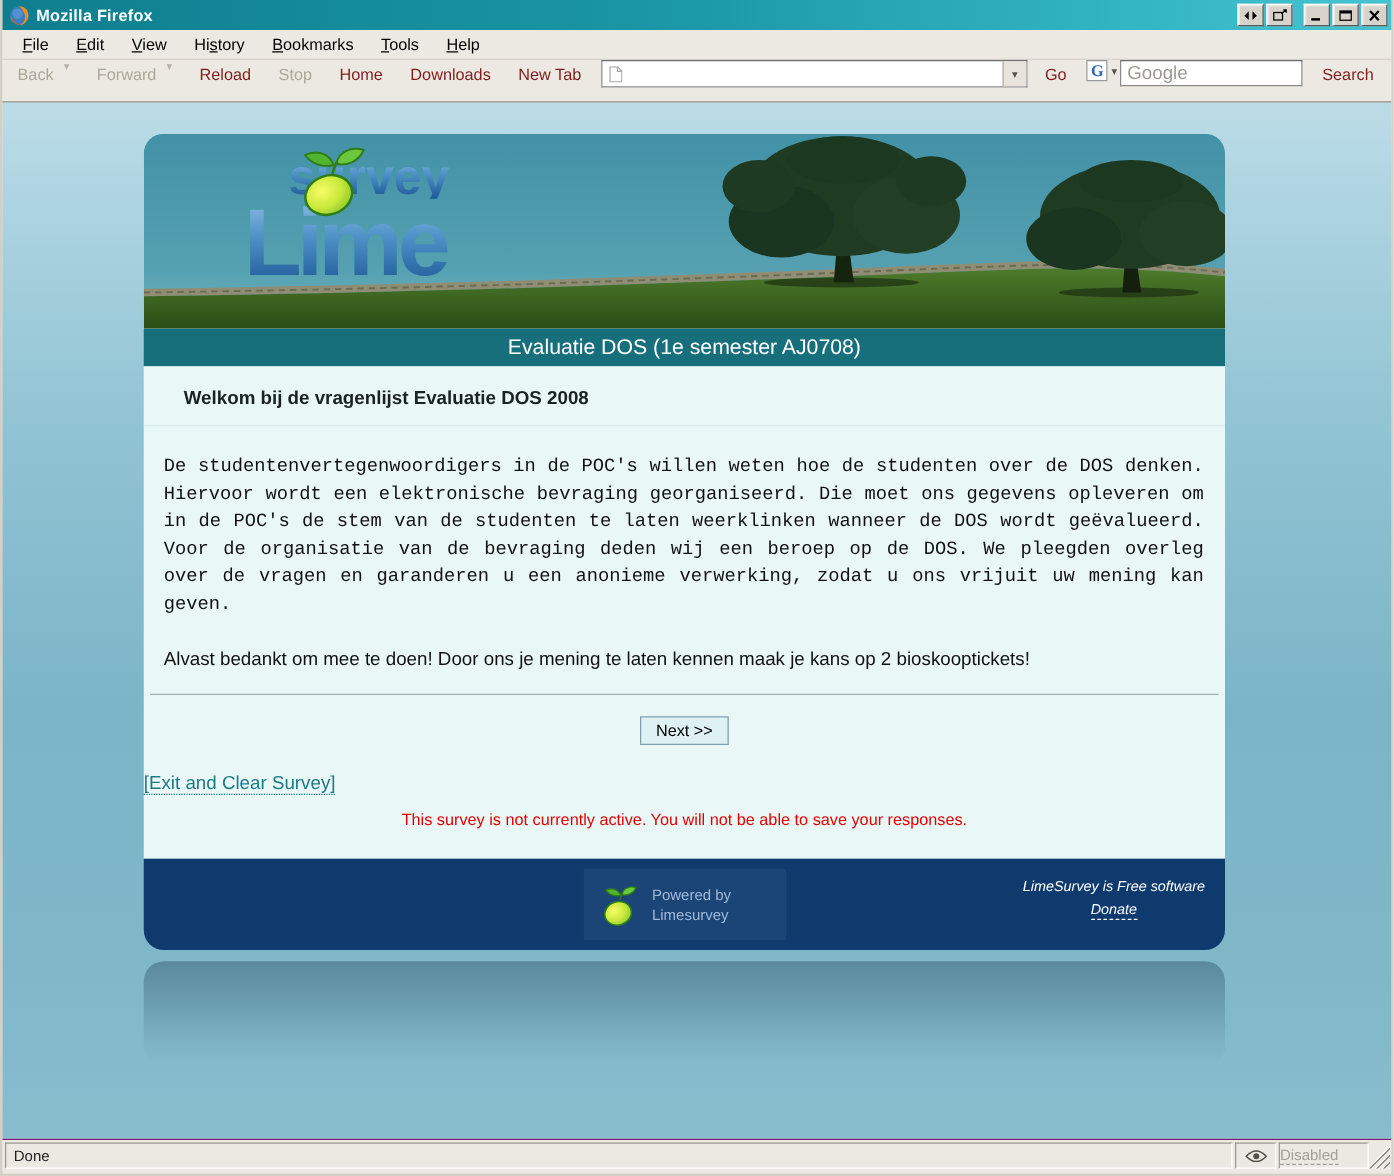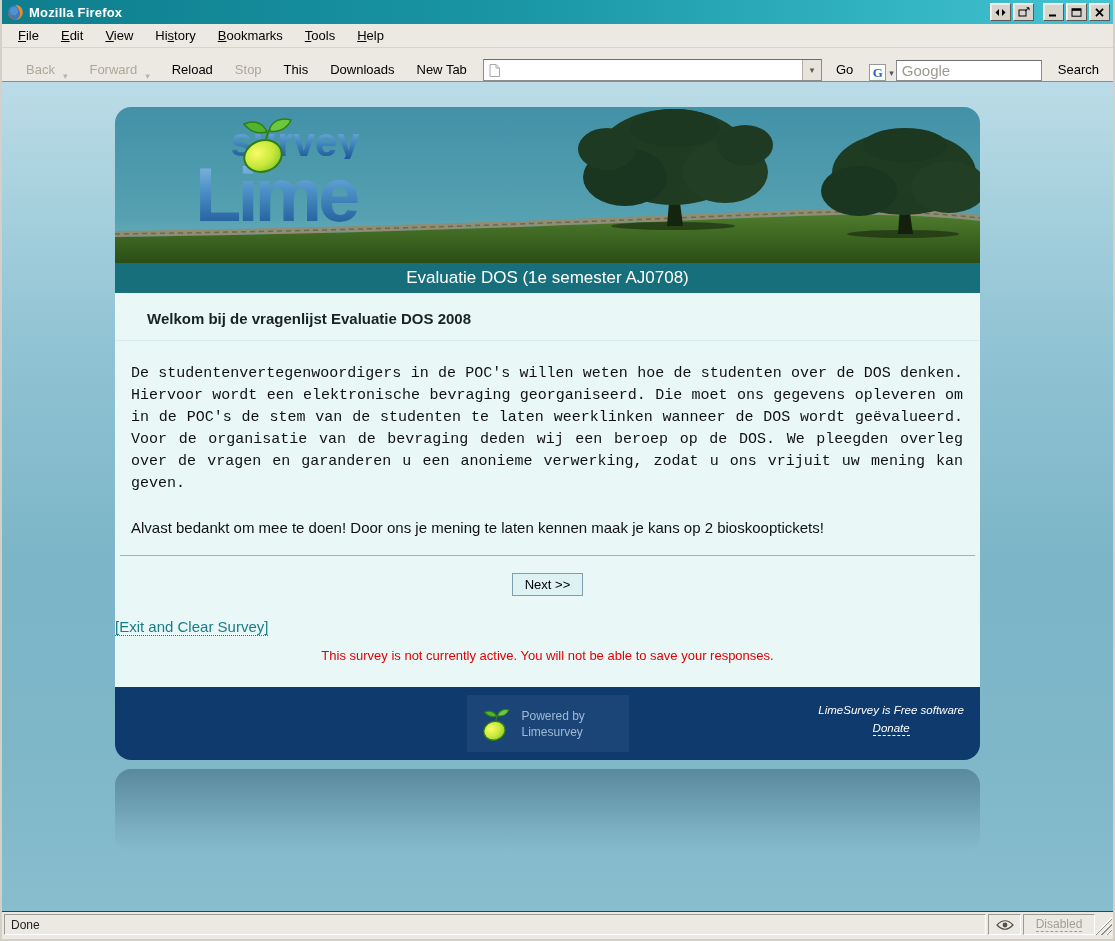--- a/index.html
+++ b/index.html
@@ -13,22 +13,22 @@
   .win-buttons { display:flex; gap:2px; align-items:center; }
   .wbtn { width:21px; height:18px; background:#D8D4CC; border:1px solid; border-color:#FFFFFF #5A5A5A #5A5A5A #FFFFFF; box-shadow:inset 1px 1px 0 #EEEBE5; display:flex; align-items:center; justify-content:center; cursor:default; }
   .wbtn.gap { margin-left:7px; }
 
   
   .menubar { height:24px; background:#ECE9E2; border-bottom:1px solid #D8D4CC; display:flex; align-items:center; padding-left:5px; flex:0 0 auto; }
   .menu-item { font-size:13px; color:#000; padding:3px 11px; cursor:default; }
   .accel { text-decoration:underline; }
 
   
-  .toolbar { height:33px; background:#ECE9E2; display:flex; align-items:flex-end; padding:0 10px 0 20px; flex:0 0 auto; }
-  .tb-btn { font-size:13px; color:#000000; padding:4px 4px; cursor:default; white-space:nowrap; }
+  .toolbar { height:33px; background:#ECE9E2; display:flex; align-items:flex-start; padding:0 10px 0 8px; flex:0 0 auto; }
+  .tb-btn { font-size:13px; color:#7f1d1d; padding:4px 4px; cursor:default; white-space:nowrap; }
   .tb-btn.disabled { color:#ACA899; }
   .tb-caret { font-size:9px; color:#555; padding:0 4px; }
   .tb-caret.disabled { color:#B8B4AC; }
   .sp { margin-left:14px; }
   .urlbar { flex:1; height:22px; background:#fff; border:1px solid #8B8B8B; border-top-color:#6E6E6E; display:flex; align-items:center; margin-left:12px; }
   .page-icon { margin:0 4px 0 5px; display:inline-flex; }
   .url-input { flex:1; border:none; outline:none; height:18px; font-size:13px; font-family:"Liberation Sans",sans-serif; }
   .url-drop { width:19px; height:20px; background:#E8E4DC; border-left:1px solid #B4B0A8; display:flex; align-items:center; justify-content:center; font-size:9px; color:#555; }
   .go-btn { margin-left:10px; }
   .engine { display:flex; align-items:center; margin-left:12px; cursor:default; }
@@ -78,21 +78,21 @@
   .donate { color:#FFFFFF; display:inline-block; border-bottom:1px dashed #FFFFFF; margin-top:4px; cursor:pointer; }
 
   
   .reflection { width:865px; height:84px; margin:9px 0 0 113px; border-radius:16px; background:linear-gradient(180deg,rgba(30,62,86,0.38) 0%,rgba(30,62,86,0.22) 40%,rgba(30,62,86,0.07) 75%,rgba(30,62,86,0) 100%); }
 
   
   .statusbar { height:26px; background:#ECE9E2; border-top:1px solid #701a75; display:flex; align-items:stretch; padding:2px 1px 2px 2px; flex:0 0 auto; }
   .spanel { border:1px solid; border-color:#9C9A92 #FFFFFF #FFFFFF #9C9A92; display:flex; align-items:center; }
   .status-main { flex:1; padding:0 6px; font-size:12px; color:#222; margin-right:2px; }
   .status-eye { width:33px; justify-content:center; margin-right:2px; }
-  .status-disabled { width:72px; justify-content:center; font-size:12px; color:#A0A098; }
+  .status-disabled { width:72px; justify-content:flex-start; font-size:12px; color:#A0A098; }
   .status-disabled span { border-bottom:1px dashed #A0A098; }
   .grip { width:17px; clip-path:polygon(100% 0,100% 100%,0 100%); background:repeating-linear-gradient(135deg,#ECE9E2 0 2px,#FFFFFF 2px 3px,#8F8D86 3px 4px); }
 </style>
 </head>
 <body>
 
 <div class="window">
 
   <div class="titlebar">
     <span class="ff-icon">
@@ -146,21 +146,21 @@
     <span class="menu-item"><span></span><span class="accel">H</span><span>elp</span></span>
   </div>
 
   <div class="toolbar">
     <span class="tb-btn disabled">Back</span>
     <span class="tb-caret disabled">▾</span>
     <span class="tb-btn disabled sp">Forward</span>
     <span class="tb-caret disabled">▾</span>
     <span class="tb-btn sp">Reload</span>
     <span class="tb-btn disabled sp">Stop</span>
-    <span class="tb-btn sp">This</span>
+    <span class="tb-btn sp">Home</span>
     <span class="tb-btn sp">Downloads</span>
     <span class="tb-btn sp">New Tab</span>
     <div class="urlbar">
       <span class="page-icon">
         <svg width="11" height="13" viewBox="0 0 11 13">
             <path d="M1,0.5 L7,0.5 L10.5,4 L10.5,12.5 L1,12.5 Z" fill="#FDFDFD" stroke="#A8A8A8"></path>
             <path d="M7,0.5 L7,4 L10.5,4" fill="none" stroke="#A8A8A8"></path>
           </svg>
       </span>
       <input class="url-input" type="text" value="" style="">

